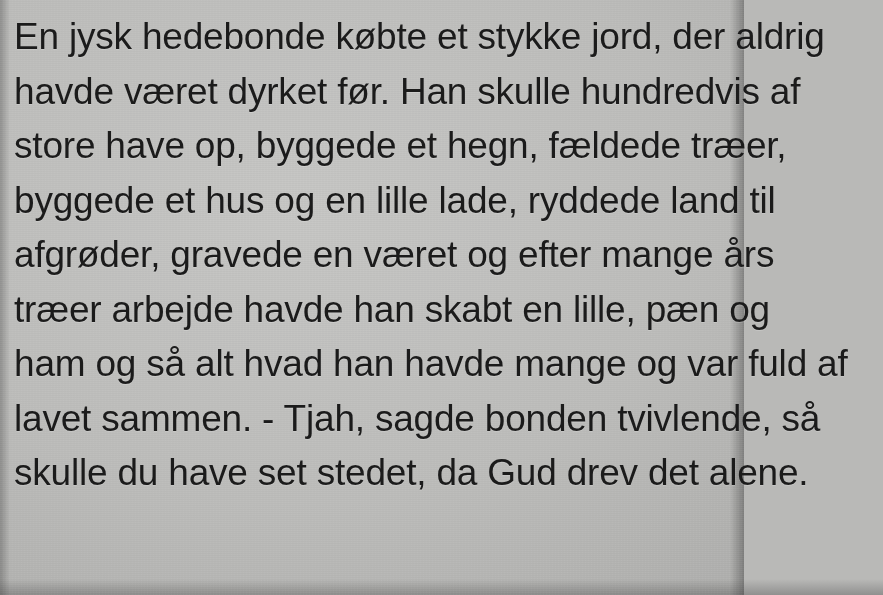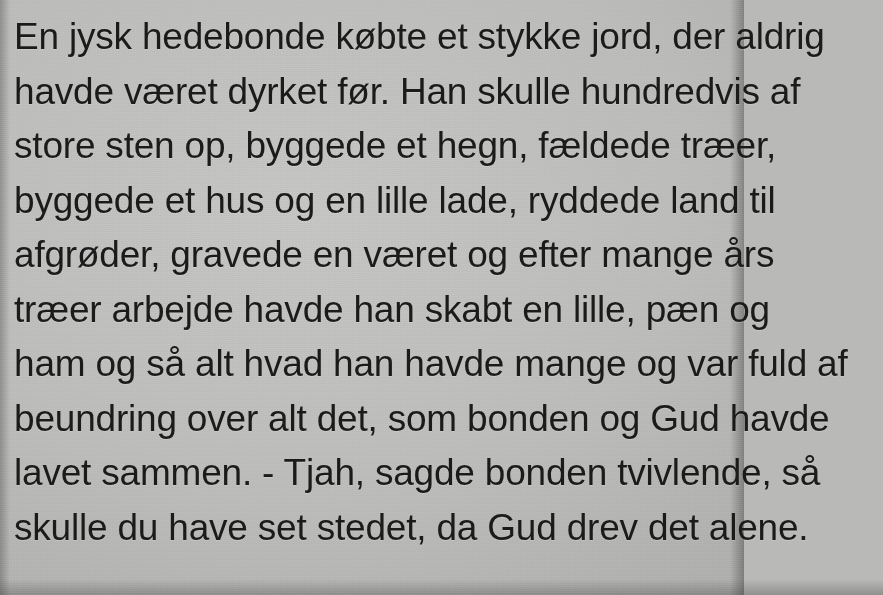--- a/index.html
+++ b/index.html
@@ -71,22 +71,21 @@
 
 <div class="page">
   <div class="edge-left"></div>
   <div class="edge-right"></div>
   <div class="edge-bottom"></div>
   <div class="grain"></div>
 
   <div class="text-block">
     <div class="line">En jysk hedebonde købte et stykke jord, der aldrig</div>
     <div class="line">havde været dyrket før. Han skulle hundredvis af</div>
-    <div class="line">store sten op, byggede et hegn, fældede træer,</div>
+    <div class="line">store have op, byggede et hegn, fældede træer,</div>
     <div class="line">byggede et hus og en lille lade, ryddede land til</div>
     <div class="line">afgrøder, gravede en været og efter mange års</div>
     <div class="line">træer arbejde havde han skabt en lille, pæn og</div>
     <div class="line">ham og så alt hvad han havde mange og var fuld af</div>
-    <div class="line">beundring over alt det, som bonden og Gud havde</div>
     <div class="line">lavet sammen. - Tjah, sagde bonden tvivlende, så</div>
     <div class="line">skulle du have set stedet, da Gud drev det alene.</div>
   </div>
 </div>
 
 </body></html>

